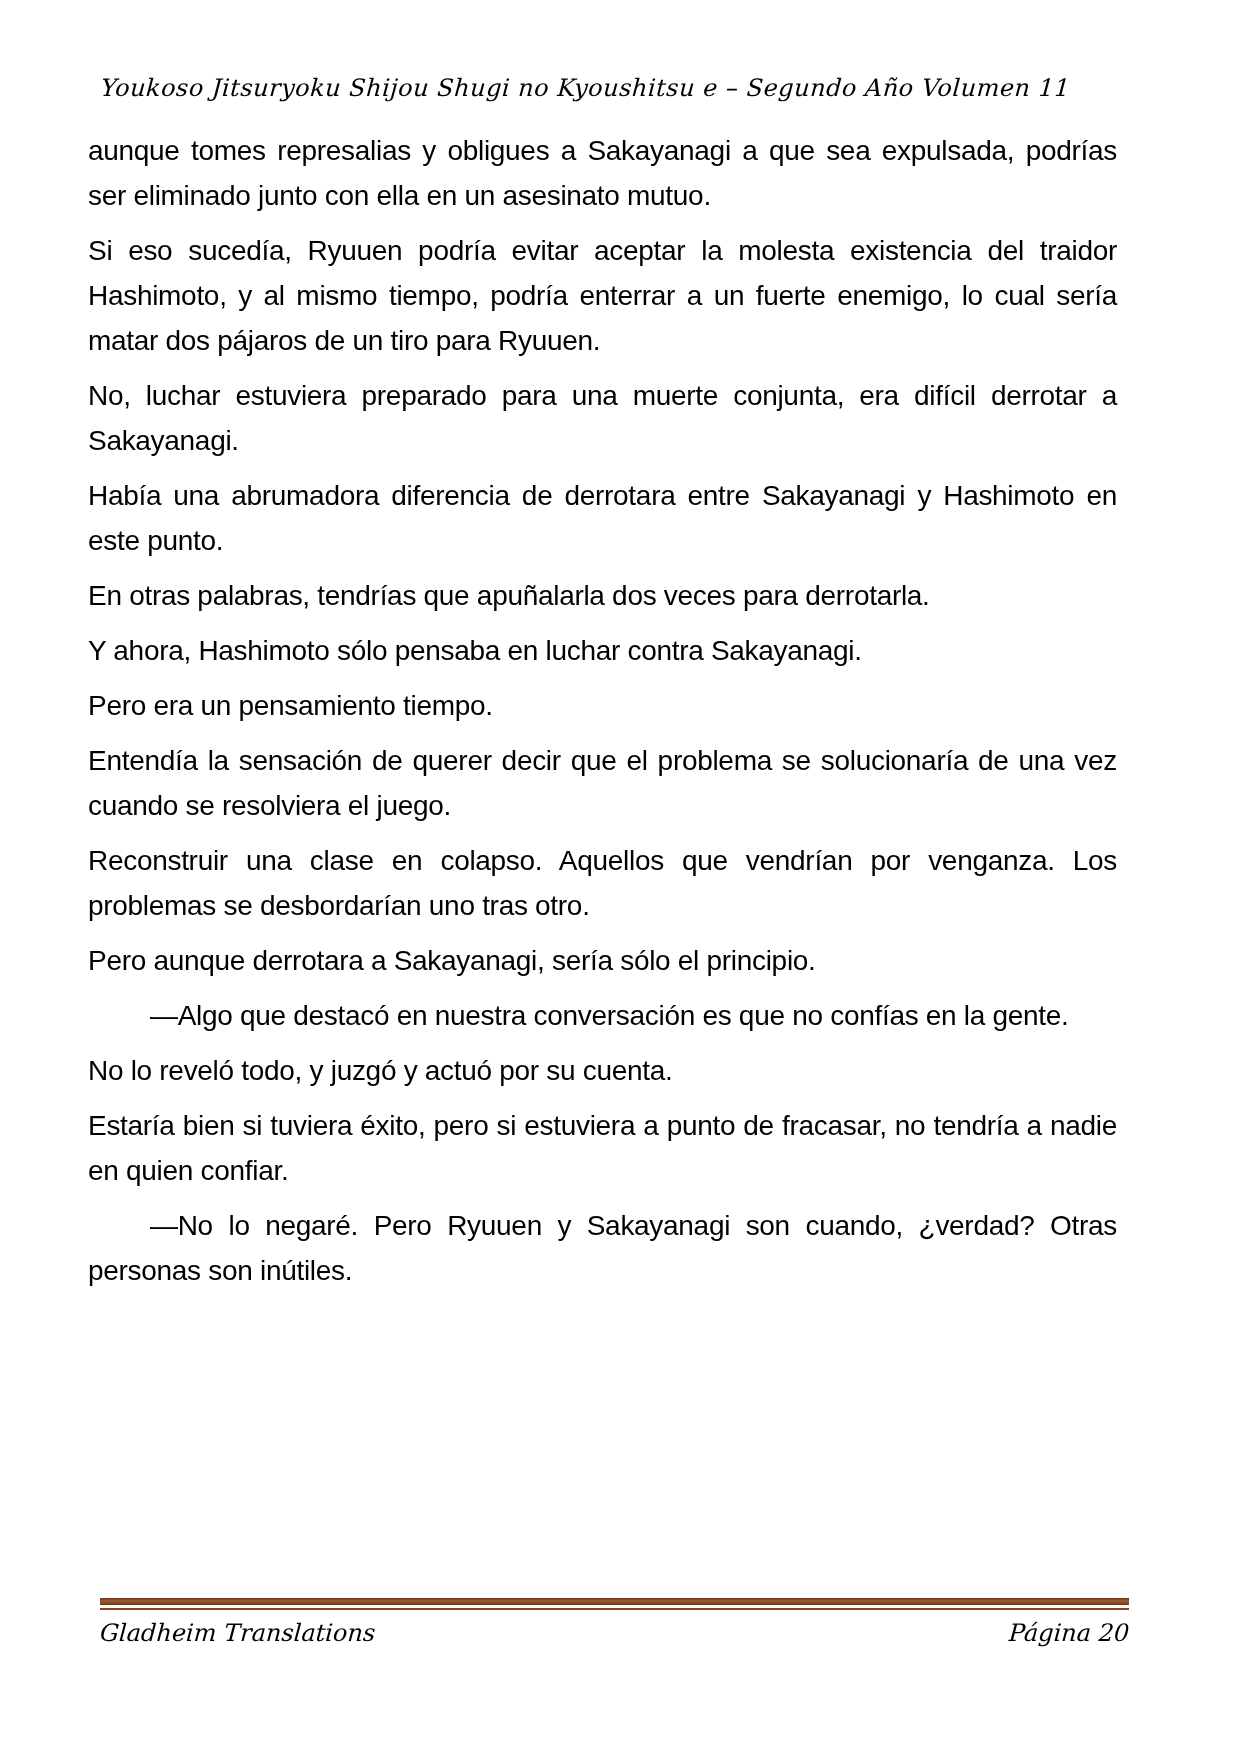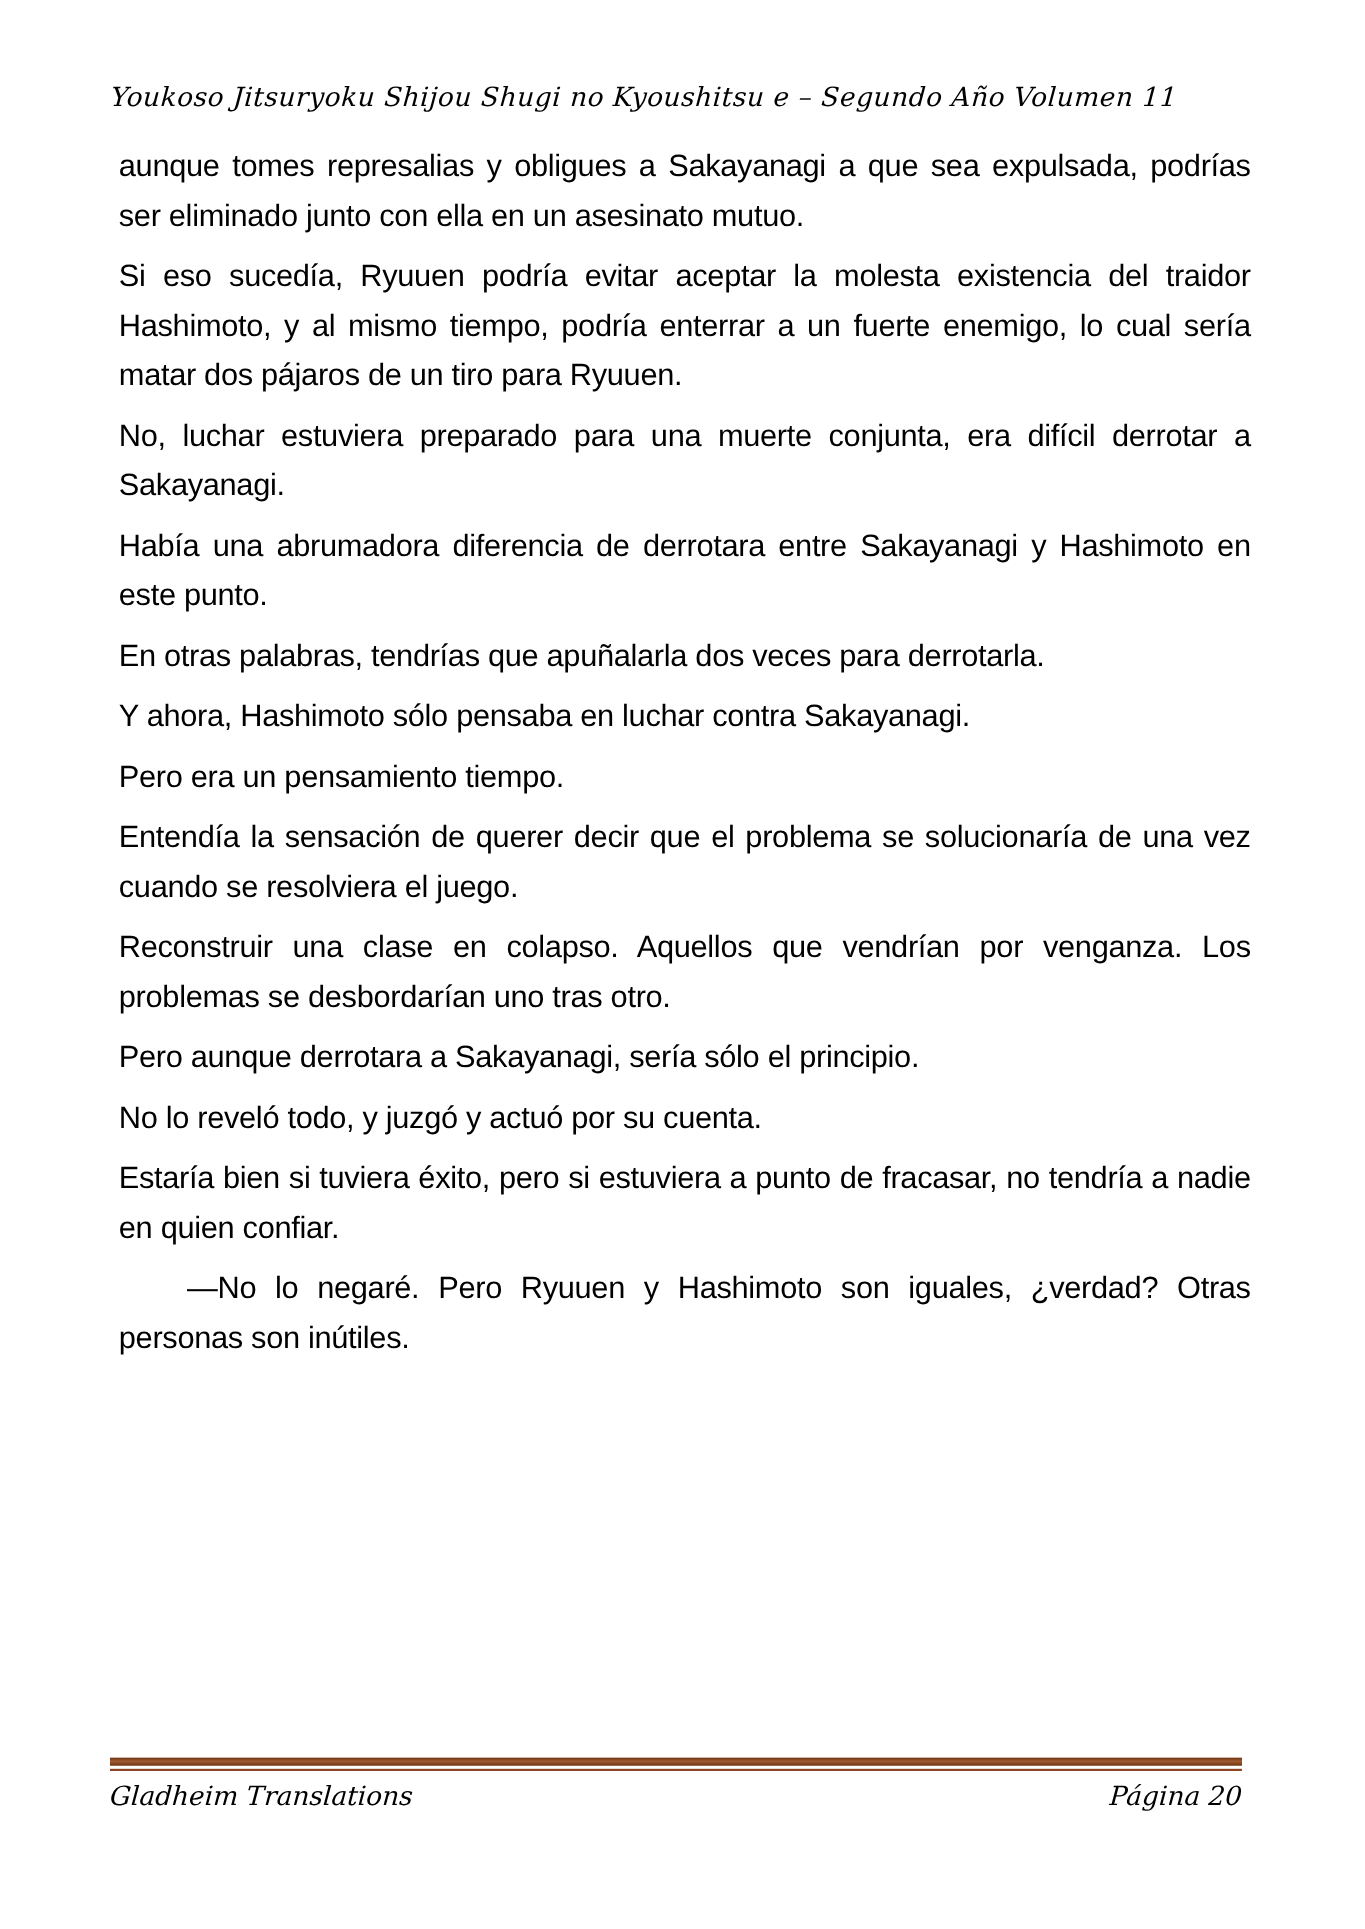--- a/index.html
+++ b/index.html
@@ -37,21 +37,21 @@
     white-space: nowrap;
     display: inline-block;
     transform: skewX(-4deg);
     transform-origin: left bottom;
   }
 
   
   .page-body {
     position: absolute;
     top: 128px;
-    left: 108px;
+    left: 88px;
     width: 1029px;
   }
   .para {
     font-family: "Liberation Sans", sans-serif;
     font-size: 28px;
     line-height: 45px;
     letter-spacing: -0.3px;
     text-align: justify;
     color: var(--text-color);
     margin-bottom: 10px;
@@ -104,23 +104,24 @@
       <p class="para">aunque tomes represalias y obligues a Sakayanagi a que sea expulsada, podrías ser eliminado junto con ella en un asesinato mutuo.</p>
       <p class="para">Si eso sucedía, Ryuuen podría evitar aceptar la molesta existencia del traidor Hashimoto, y al mismo tiempo, podría enterrar a un fuerte enemigo, lo cual sería matar dos pájaros de un tiro para Ryuuen.</p>
       <p class="para">No, luchar estuviera preparado para una muerte conjunta, era difícil derrotar a Sakayanagi.</p>
       <p class="para">Había una abrumadora diferencia de derrotara entre Sakayanagi y Hashimoto en este punto.</p>
       <p class="para">En otras palabras, tendrías que apuñalarla dos veces para derrotarla.</p>
       <p class="para">Y ahora, Hashimoto sólo pensaba en luchar contra Sakayanagi.</p>
       <p class="para">Pero era un pensamiento tiempo.</p>
       <p class="para">Entendía la sensación de querer decir que el problema se solucionaría de una vez cuando se resolviera el juego.</p>
       <p class="para">Reconstruir una clase en colapso. Aquellos que vendrían por venganza. Los problemas se desbordarían uno tras otro.</p>
       <p class="para">Pero aunque derrotara a Sakayanagi, sería sólo el principio.</p>
+      <p class="para para-indent">—Algo que destacó en nuestra conversación es que no confías en la gente.</p>
       <p class="para">No lo reveló todo, y juzgó y actuó por su cuenta.</p>
       <p class="para">Estaría bien si tuviera éxito, pero si estuviera a punto de fracasar, no tendría a nadie en quien confiar.</p>
-      <p class="para para-indent">—No lo negaré. Pero Ryuuen y Hashimoto son iguales, ¿verdad? Otras personas son inútiles.</p>
+      <p class="para para-indent">—No lo negaré. Pero Ryuuen y Sakayanagi son cuando, ¿verdad? Otras personas son inútiles.</p>
     </main>
 
   <footer class="page-footer">
     <div>
       <div class="rule-thick"></div>
       <div class="rule-thin"></div>
     </div>
     <div class="footer-row">
       <span>Gladheim Translations</span>
       <span>Página 20</span>

